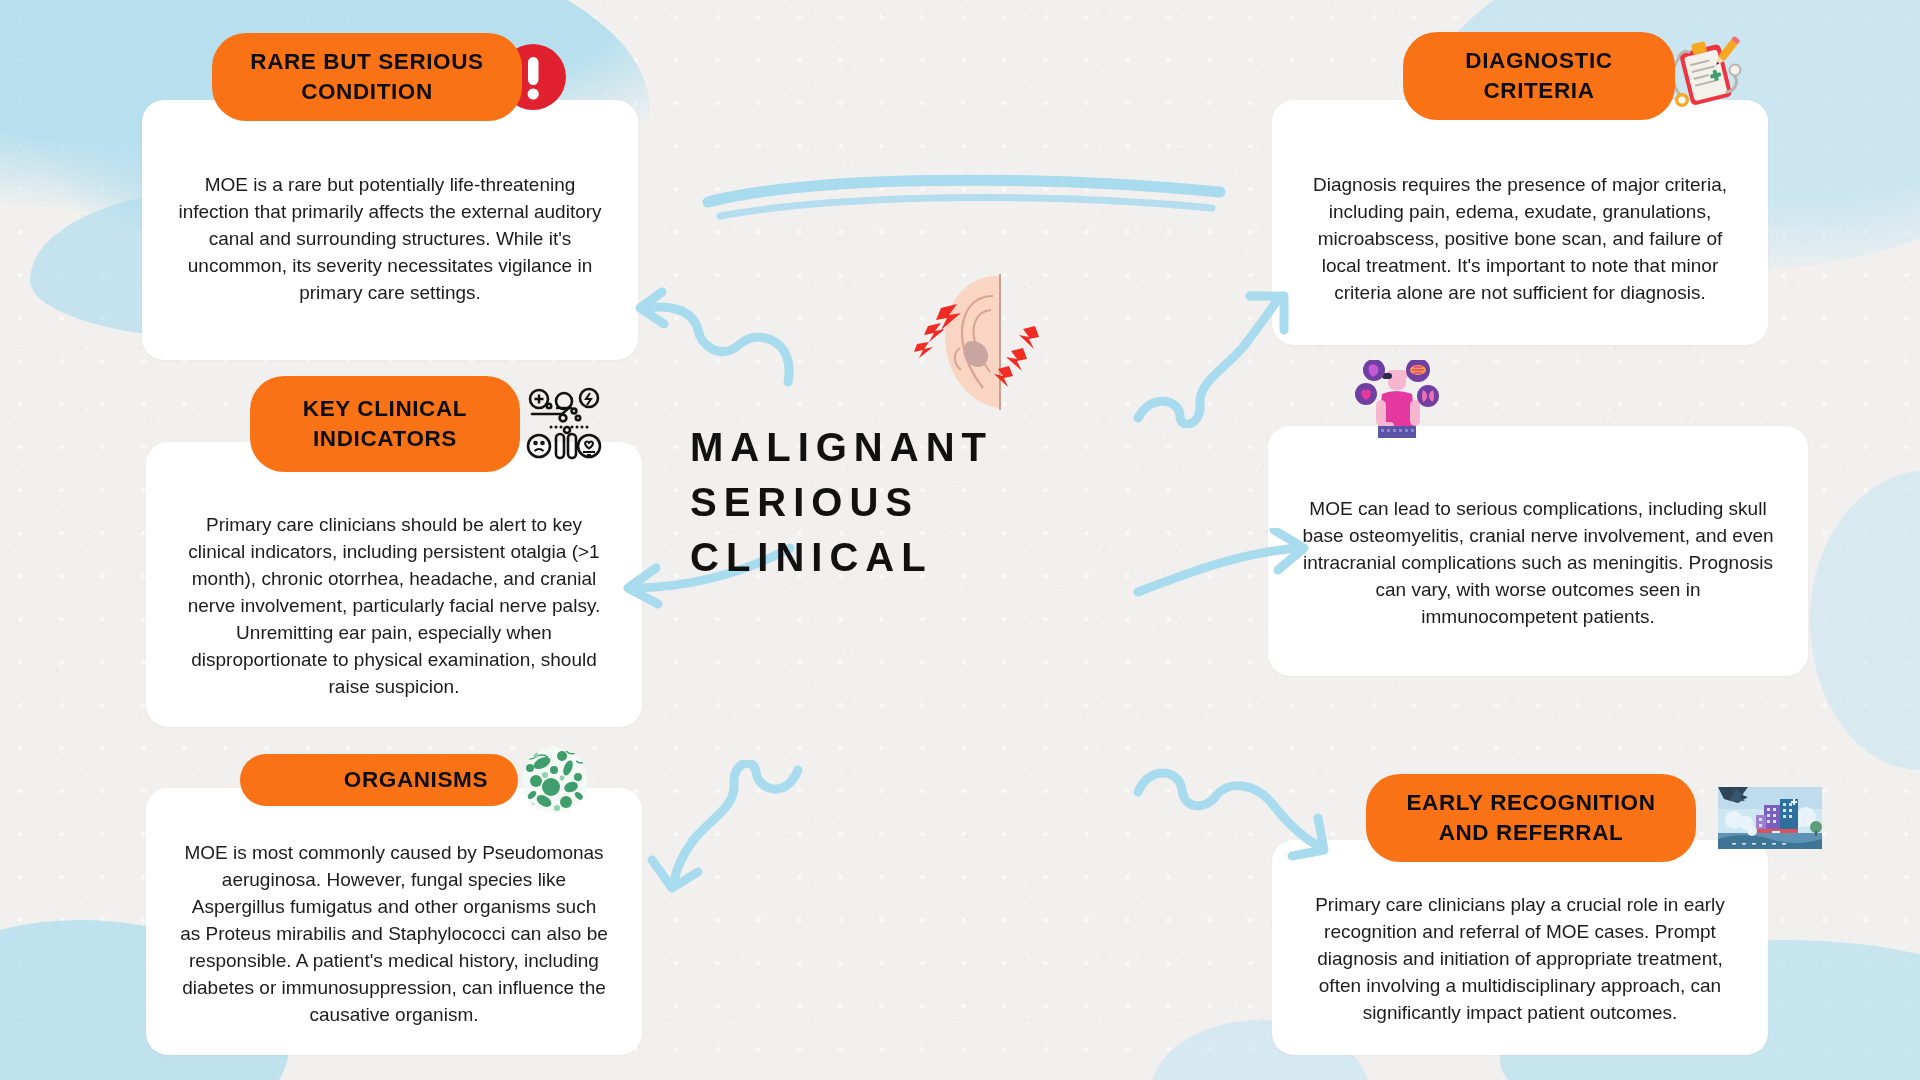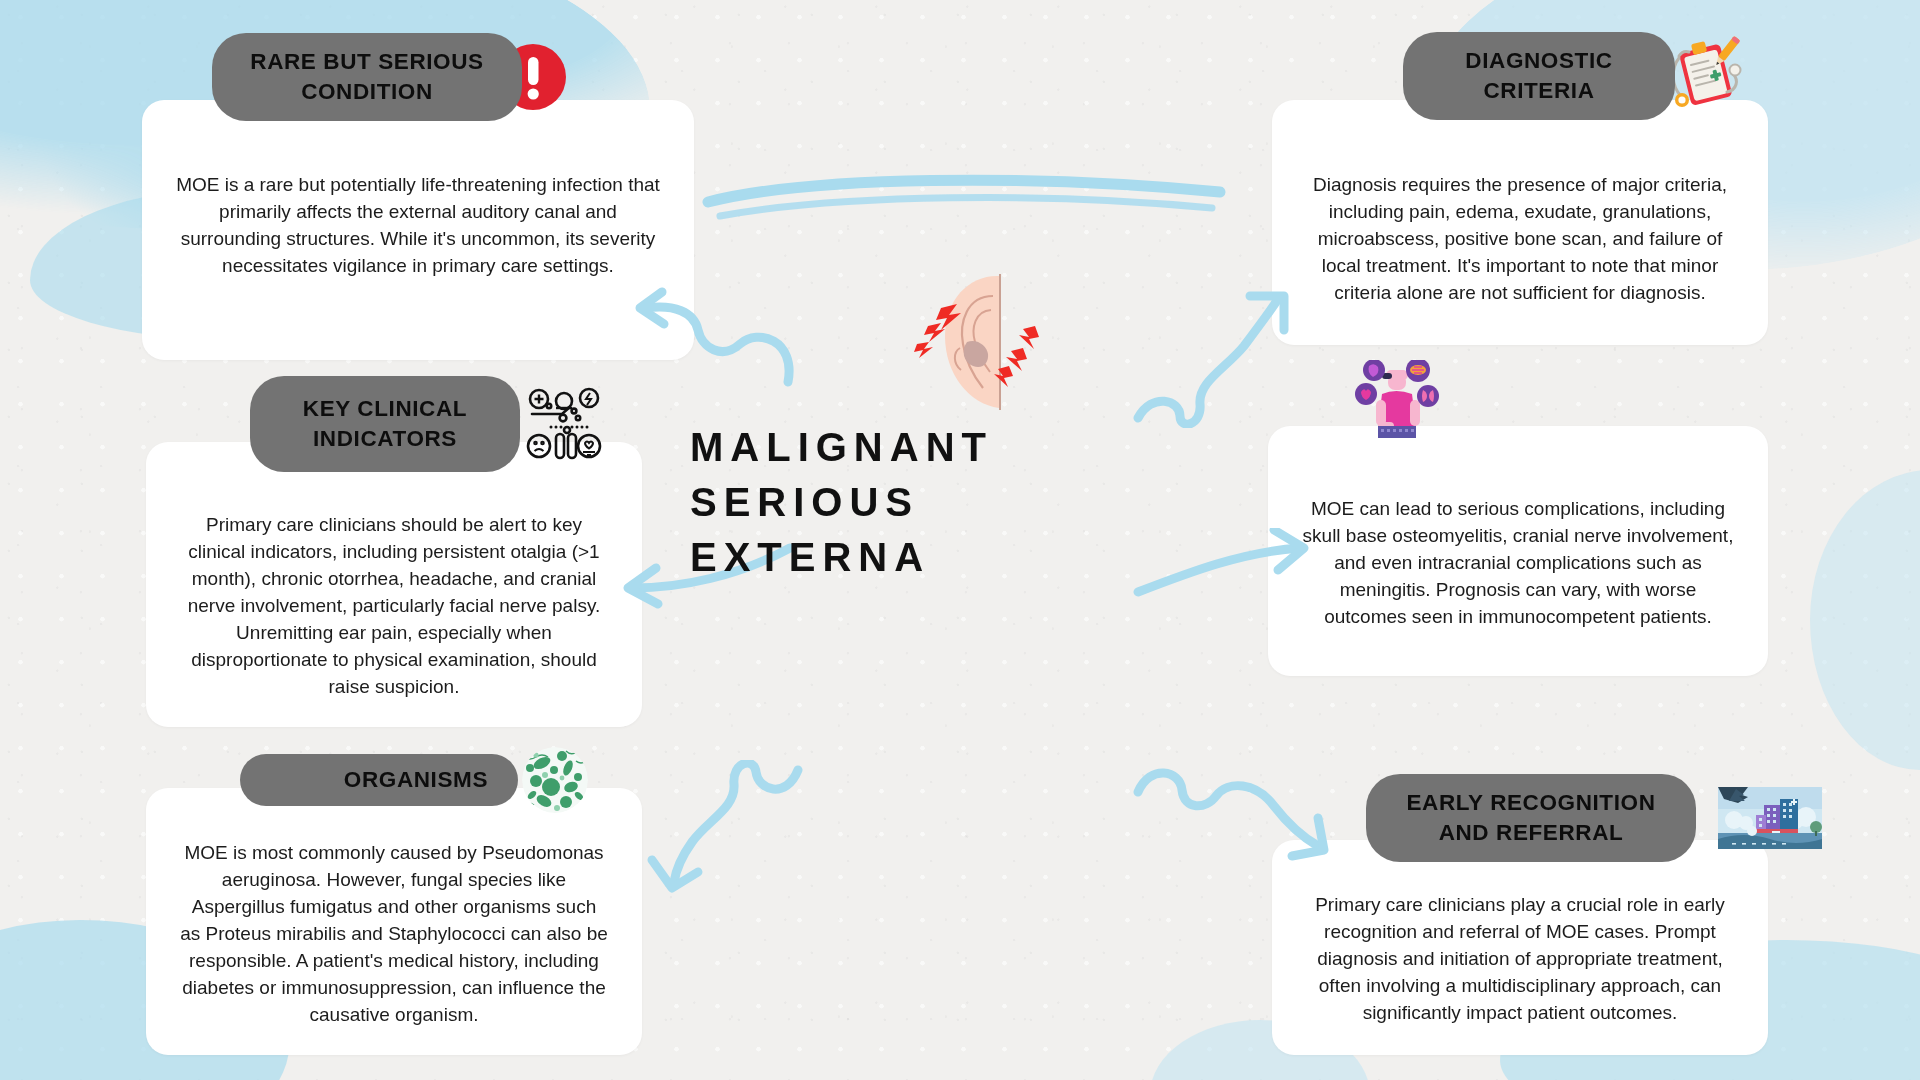--- a/index.html
+++ b/index.html
@@ -82,21 +82,21 @@
     border-radius:50%;
   }
 
   
   #canvas { position:absolute; inset:0; z-index:5; }
 
   .card { position:absolute; }
 
   .card-header {
     position:relative;
-    background:#737373;
+    background:#f97316;
     border-radius:34px;
     display:flex;
     align-items:center;
     justify-content:center;
     text-align:center;
     padding:13px 30px;
     z-index:3;
   }
   .card-header-title {
     font-weight:700;
@@ -157,21 +157,21 @@
 <div class="blob" id="blob-right-mid"></div>
 <div class="blob" id="blob-bottom-left"></div>
 <div class="blob" id="blob-bottom-right"></div>
 <div class="blob" id="blob-bottom-center"></div>
 
 <div id="canvas">
 
   <div id="center-title">
     <div>MALIGNANT</div>
     <div>SERIOUS</div>
-    <div>EXTERNA</div>
+    <div>CLINICAL</div>
   </div>
 
   <svg id="ear-illustration" width="160" height="145" viewBox="0 0 160 145">
     <path d="M95 6 C66 4 40 28 40 66 C40 104 64 134 94 138 L95 138 Z" fill="#fad5c4"></path>
     <line x1="95" y1="4" x2="95" y2="140" stroke="#c9a193" stroke-width="2"></line>
     <path d="M88 26 C62 26 54 52 58 74 C61 93 70 108 78 118" fill="none" stroke="#d8a392" stroke-width="2.2"></path>
     <path d="M86 40 C70 41 66 58 70 72 C73 84 79 94 85 102" fill="none" stroke="#d8a392" stroke-width="2"></path>
     <path d="M62 72 C56 80 58 92 68 96 C78 100 84 92 83 84 C82 76 72 68 62 72 Z" fill="#c9a6a0"></path>
     <path d="M55 78 C48 82 48 94 56 100" fill="none" stroke="#d8a392" stroke-width="2"></path>
 
@@ -217,21 +217,21 @@
     <path d="M8 64 C60 44 112 24 170 20" fill="none" stroke="#a9dbee" stroke-width="9" stroke-linecap="round"></path>
     <path d="M144 2 L174 20 L148 42" fill="none" stroke="#a9dbee" stroke-width="9" stroke-linecap="round" stroke-linejoin="round"></path>
   </svg>
 
   <svg class="deco-arrow" style="left:1128px; top:760px;" width="220" height="120" viewBox="0 0 220 120">
     <path d="M10 32 C22 4 52 10 54 30 C56 50 78 50 88 36 C100 20 128 22 146 46 C160 64 176 78 190 86" fill="none" stroke="#a9dbee" stroke-width="9" stroke-linecap="round"></path>
     <path d="M164 96 L196 90 L190 58" fill="none" stroke="#a9dbee" stroke-width="9" stroke-linecap="round" stroke-linejoin="round"></path>
   </svg>
 
   <div class="card" id="card-rare-but-serious" style="left:142px; top:100px; width:496px;">
-    <div class="card-body" style="width:552px; min-height:260px; padding-top:72px;">
+    <div class="card-body" style="width:496px; min-height:260px; padding-top:72px;">
       <span>MOE is a rare but potentially life-threatening infection that primarily affects the external auditory canal and surrounding structures. While it's uncommon, its severity necessitates vigilance in primary care settings.</span>
     </div>
     <div class="hdr-wrap" style="left:70px; top:-67px;">
       <div class="card-header" style="width:310px; height:88px;">
         <div class="card-header-title">
           <div>RARE BUT SERIOUS</div>
           <div>CONDITION</div>
         </div>
       </div>
       <svg class="card-icon" style="margin-left:-26px;" width="74" height="74" viewBox="0 0 74 74">
@@ -386,21 +386,21 @@
         </g>
         <circle cx="19" cy="66" r="7" fill="#f7a823"></circle>
         <circle cx="19" cy="66" r="3.6" fill="#fdfdfd"></circle>
         <circle cx="72" cy="36" r="5.5" fill="#f4f1ea" stroke="#b9b5ac" stroke-width="2"></circle>
         <path d="M16 22 q4 -6 10 -4" fill="none" stroke="#b9b5ac" stroke-width="3" stroke-linecap="round"></path>
       </svg>
     </div>
   </div>
 
   <div class="card" id="card-complications" style="left:1268px; top:426px; width:500px;">
-    <div class="card-body" style="width:500px; min-height:250px; padding-top:70px;">
+    <div class="card-body" style="width:540px; min-height:250px; padding-top:70px;">
       <span>MOE can lead to serious complications, including skull base osteomyelitis, cranial nerve involvement, and even intracranial complications such as meningitis. Prognosis can vary, with worse outcomes seen in immunocompetent patients.</span>
     </div>
     <div class="hdr-wrap" style="left:100px; top:-66px;">
       <svg class="card-icon" style="margin-left:-16px;" width="88" height="84" viewBox="0 0 88 84">
 
         <rect x="36" y="14" width="18" height="16" rx="7" fill="#f7b6cf"></rect>
         <rect x="34" y="10" width="22" height="10" rx="5" fill="#f7b6cf"></rect>
         <rect x="30" y="13" width="10" height="6" rx="3" fill="#2f2b4f"></rect>
         <path d="M30 34 q14 -6 30 0 l4 32 H26 Z" fill="#e5399f"></path>
         <rect x="24" y="40" width="10" height="26" rx="5" fill="#f7b6cf"></rect>

